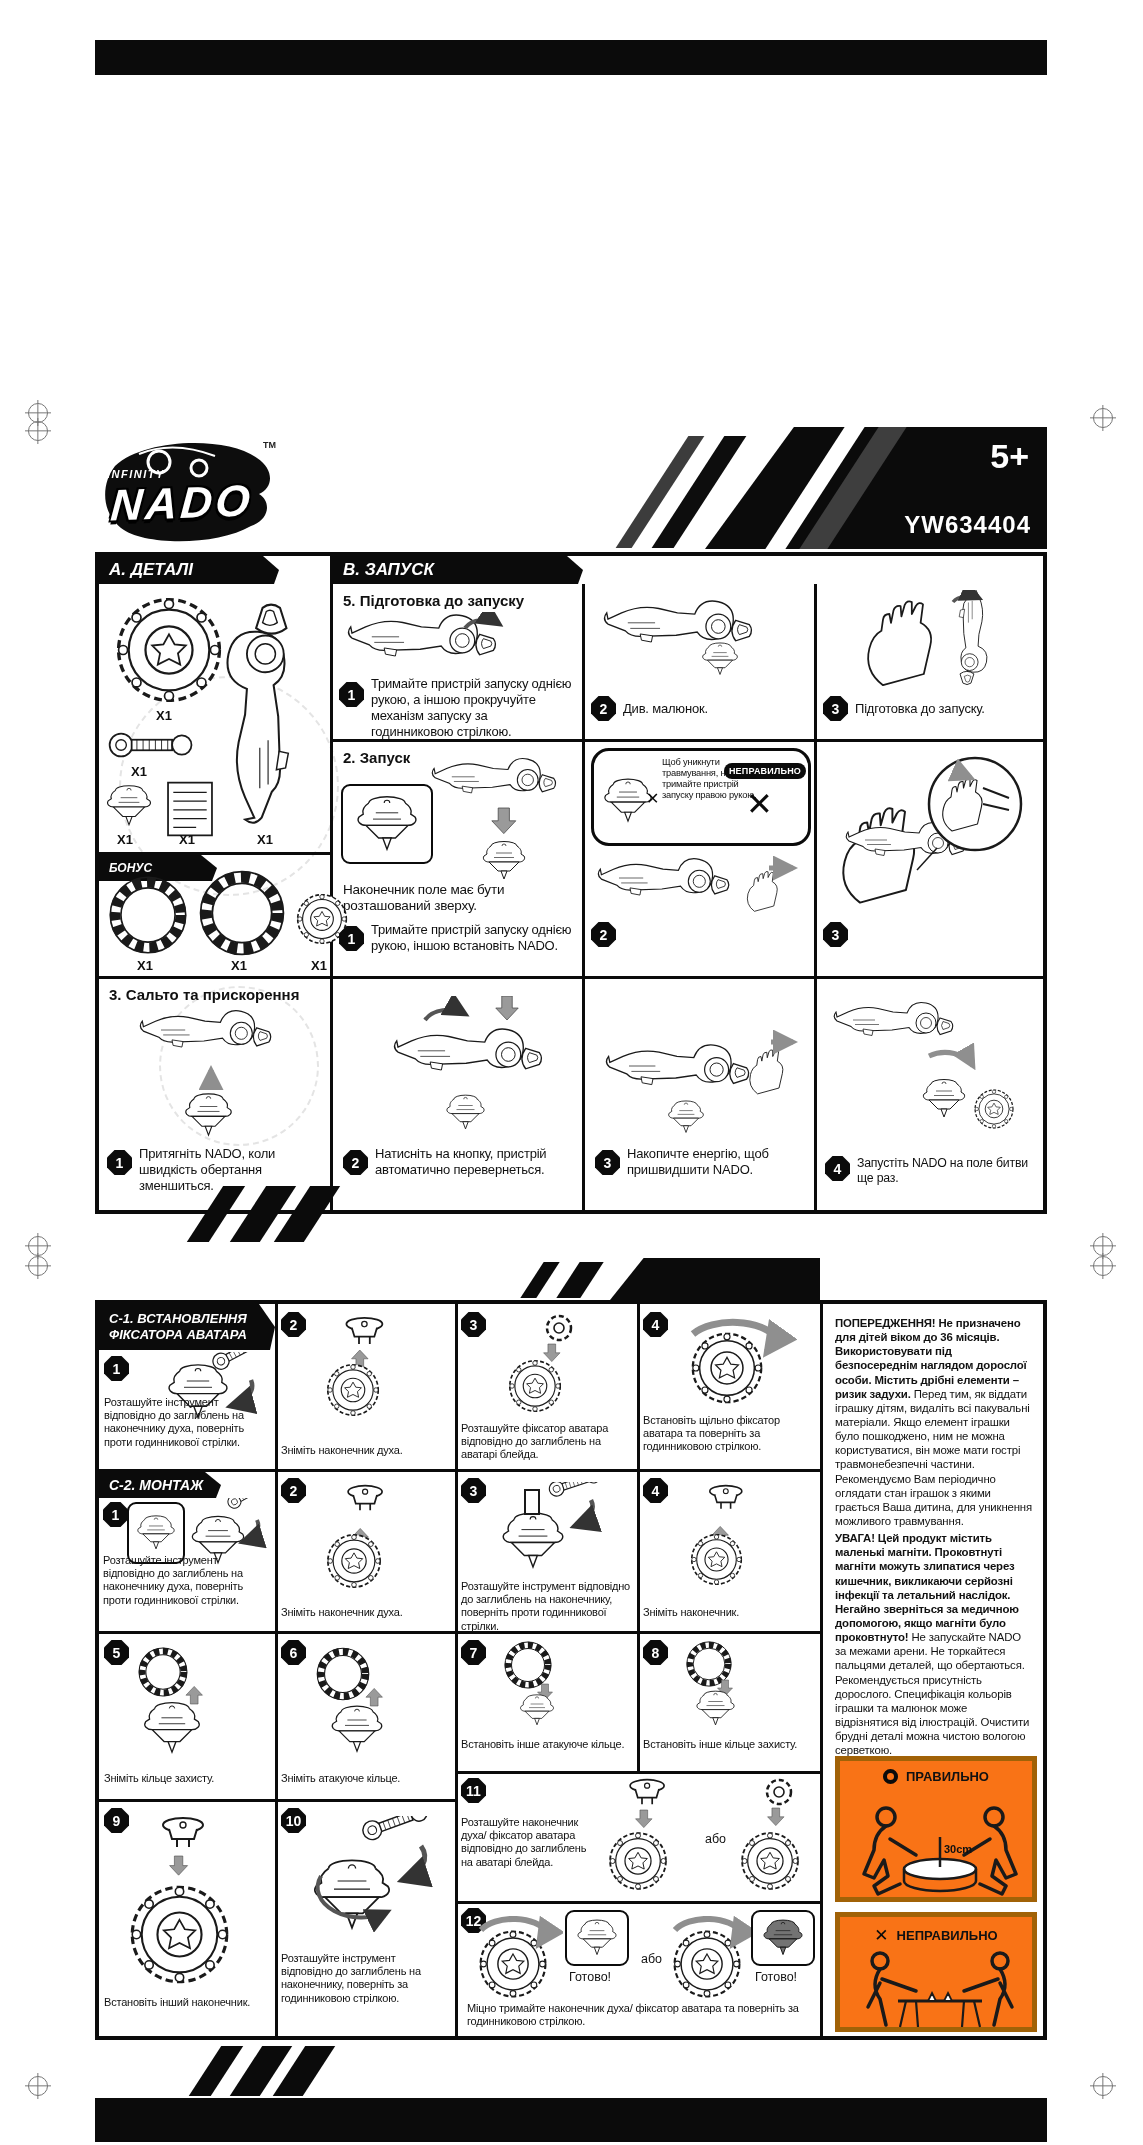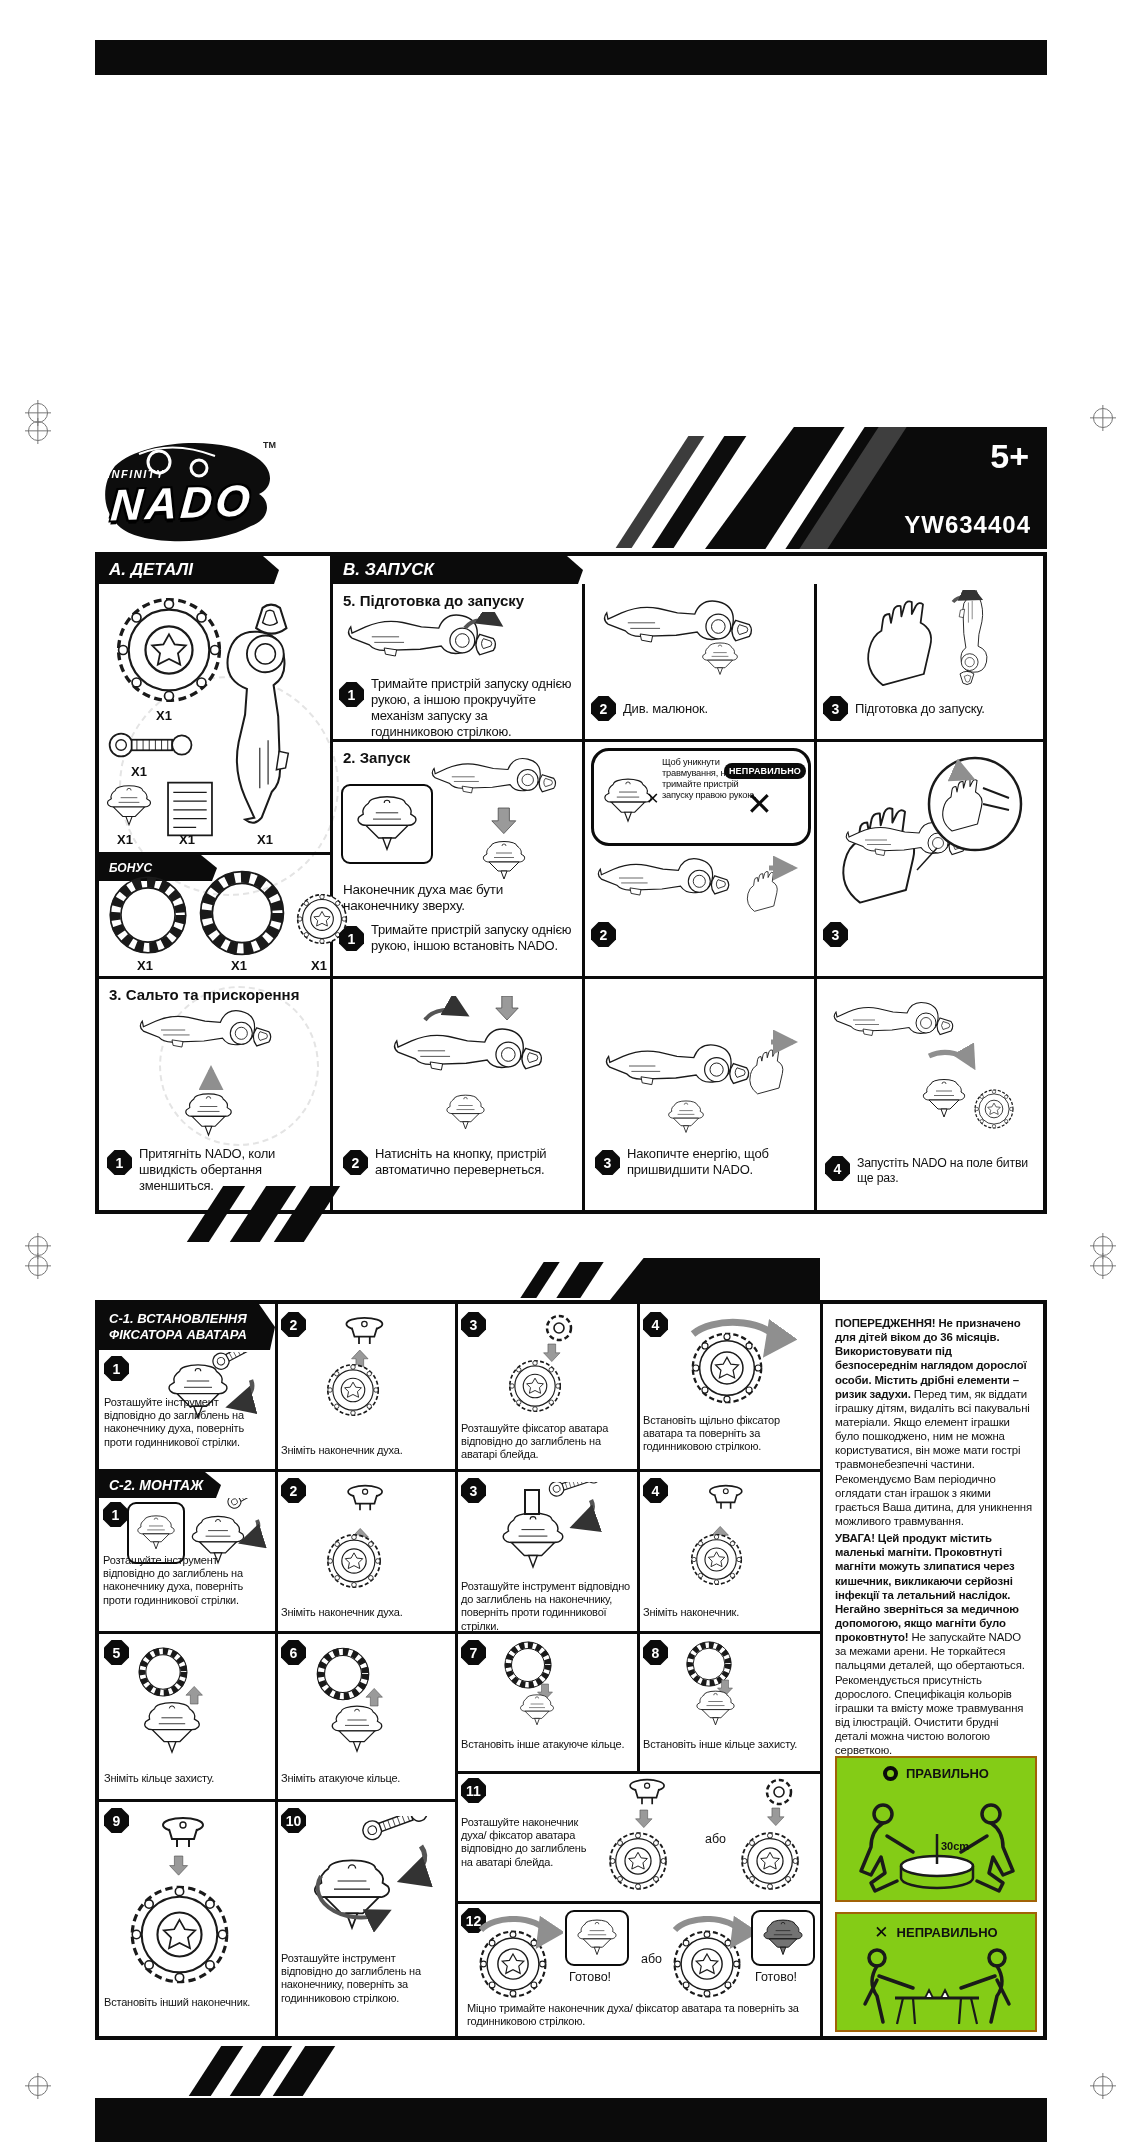--- a/index.html
+++ b/index.html
@@ -22,21 +22,21 @@
   .t11{font-size:11px;line-height:1.2}
   .qty{position:absolute;font-weight:bold;font-size:13px}
   .skew{position:absolute;transform:skewX(-33deg)}
   .reg{position:absolute;width:20px;height:20px;border:1.3px solid #777;border-radius:50%}
   .reg::before{content:"";position:absolute;left:50%;top:-4px;bottom:-4px;width:1.3px;background:#777;transform:translateX(-50%)}
   .reg::after{content:"";position:absolute;top:50%;left:-4px;right:-4px;height:1.3px;background:#777;transform:translateY(-50%)}
   .neg{position:absolute;background:#0b0b0b;color:#fff;font-weight:bold;border-radius:9px;
     display:flex;align-items:center;justify-content:center;font-size:9px;letter-spacing:.2px}
   .bub{position:absolute;border:3px solid #0b0b0b;border-radius:18px;background:#fff}
   .callout{position:absolute;border:2px solid #0b0b0b;border-radius:9px;background:#fff;display:flex;align-items:center;justify-content:center}
-  .okbox{position:absolute;border:2px solid #a16207;background:#84cc16}
+  .okbox{position:absolute;border:5px solid #a16207;background:#f97316}
   .okhead{display:flex;align-items:center;justify-content:center;gap:8px;margin-top:8px;font-weight:bold;font-size:13px}
   .okring{display:inline-block;width:15px;height:15px;border:4.5px solid #0b0b0b;border-radius:50%}
   .xglyph{font-weight:bold;color:#0b0b0b}
   .safety{position:absolute;font-size:11.4px;line-height:1.24;letter-spacing:-0.15px;text-align:left}
   .safety p{margin-bottom:3px}
   .codebox{position:absolute;background:#0b0b0b;clip-path:polygon(26% 0,100% 0,100% 100%,0 100%)}
   .keep{position:absolute;font-weight:bold;font-style:italic;font-size:16px;line-height:1.32}
   .wm{position:absolute;border:2px dashed #e4e4e4;border-radius:50%}
   svg{display:block}
 </style>
@@ -247,21 +247,21 @@
     <div class="callout" style="left:242px;top:228px;width:92px;height:80px">
       <svg width="70" height="66" viewBox="0 0 100 92">
           <use href="#i-top"></use>
         </svg>
     </div>
     <svg class="abs" style="left:332px;top:200px" width="150" height="126" viewBox="0 0 150 126">
       <use href="#i-launcher" transform="scale(0.52)"></use>
       <use href="#i-arrd" transform="translate(60,52) scale(0.8)"></use>
       <use href="#i-top" transform="translate(48,82) scale(0.5)"></use>
     </svg>
-    <div class="txt" style="left:244px;top:326px;width:230px;font-size:13.5px">Наконечник духа має бути наконечнику зверху.</div>
+    <div class="txt" style="left:244px;top:326px;width:230px;font-size:13.5px">Наконечник поле має бути розташований зверху.</div>
     <div class="badge" style="left:240px;top:370px">
         <span>1</span>
       </div>
     <div class="txt" style="left:272px;top:366px;width:206px">Тримайте пристрій запуску однією рукою, іншою встановіть NADO.</div>
 
     <div class="bub" style="left:492px;top:192px;width:220px;height:98px">
       <svg class="abs" style="left:6px;top:22px" width="56" height="56" viewBox="0 0 100 92">
           <use href="#i-top"></use>
         </svg>
       <span class="xglyph abs" style="left:52px;top:38px;font-size:16px">✕</span>
@@ -549,21 +549,21 @@
           <use href="#i-top"></use>
         </svg>
     </div>
     <span class="abs" style="left:656px;top:666px;font-size:12.5px">Готово!</span>
     <div class="txt t11" style="left:368px;top:698px;width:344px">Міцно тримайте наконечник духа/ фіксатор аватара та поверніть за годинниковою стрілкою.</div>
 
     <div class="safety" style="left:736px;top:12px;width:198px">
       <p><b>ПОПЕРЕДЖЕННЯ! Не призначено для дітей віком до 36 місяців. Використовувати під безпосереднім наглядом дорослої особи. Містить дрібні елементи – ризик задухи.</b>
         <span>Перед тим, як віддати іграшку дітям, видаліть всі пакувальні матеріали. Якщо елемент іграшки було пошкоджено, ним не можна користуватися, він може мати гострі травмонебезпечні частини. Рекомендуємо Вам періодично оглядати стан іграшок з якими грається Ваша дитина, для уникнення можливого травмування.</span></p>
       <p><b>УВАГА! Цей продукт містить маленькі магніти. Проковтнуті магніти можуть злипатися через кишечник, викликаючи серйозні інфекції та летальний наслідок. Негайно зверніться за медичною допомогою, якщо магніти було проковтнуто!</b>
-        <span>Не запускайте NADO за межами арени. Не торкайтеся пальцями деталей, що обертаються. Рекомендується присутність дорослого. Специфікація кольорів іграшки та вмісту може травмування від ілюстрацій. Очистити брудні деталі можна чистою вологою серветкою.</span></p>
+        <span>Не запускайте NADO за межами арени. Не торкайтеся пальцями деталей, що обертаються. Рекомендується присутність дорослого. Специфікація кольорів іграшки та малюнок може відрізнятися від ілюстрацій. Очистити брудні деталі можна чистою вологою серветкою.</span></p>
     </div>
 
     <div class="okbox" style="left:736px;top:452px;width:202px;height:146px">
       <div class="okhead">
         <span class="okring"></span>
         <span>ПРАВИЛЬНО</span>
       </div>
       <svg class="abs" style="left:8px;top:34px" width="184" height="104" viewBox="0 0 184 104">
         <g fill="none" stroke="#1a1a1a" stroke-width="3.5" stroke-linecap="round" stroke-linejoin="round">
           <circle cx="38" cy="22" r="9"></circle>

